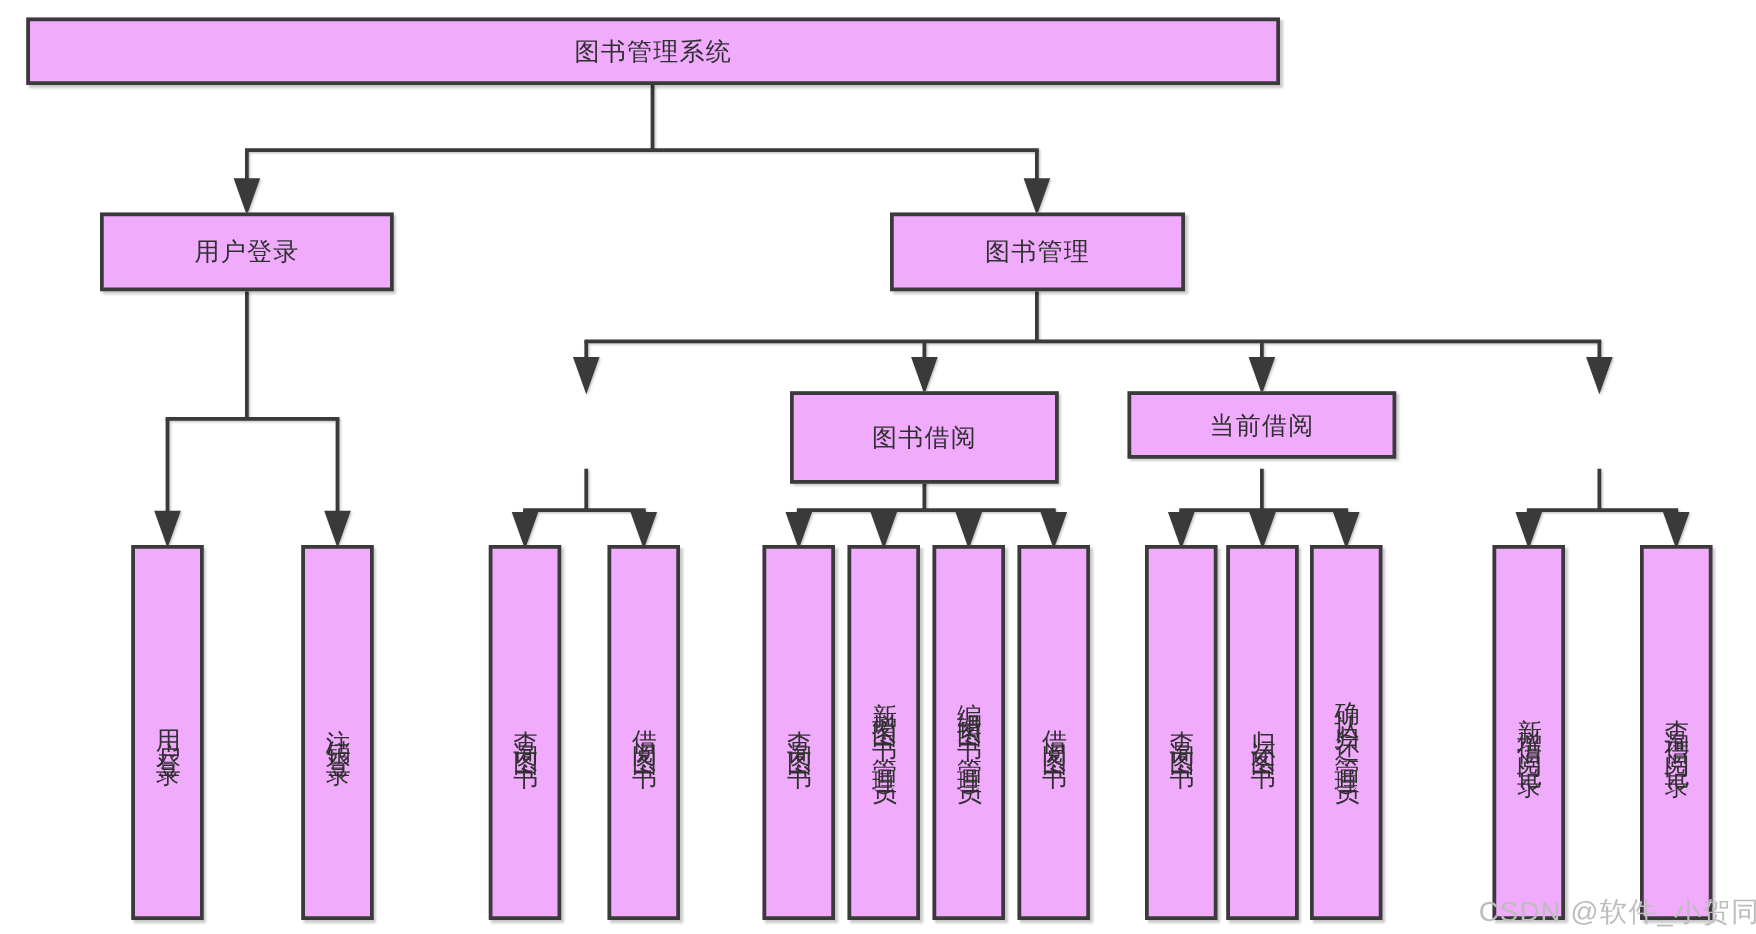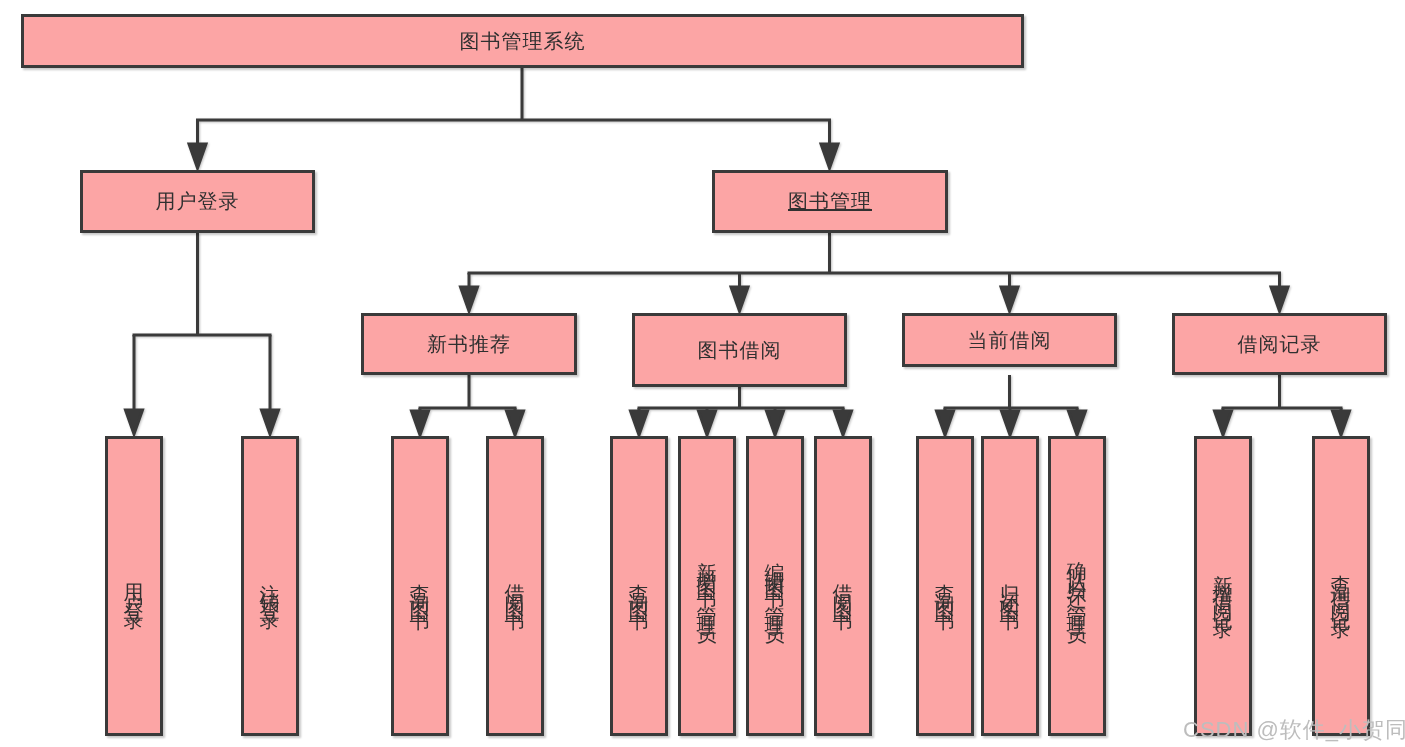--- a/index.html
+++ b/index.html
@@ -18,21 +18,21 @@
   svg.connectors {
     position: absolute;
     left: 0; top: 0;
     width: 1405px; height: 747px;
     filter: drop-shadow(1px 1px 1px rgba(0,0,0,0.25));
   }
   .node {
     position: absolute;
     box-sizing: border-box;
     border: 3px solid #3a3a3a;
-    background: #fca5a5;
+    background: #f0abfc;
     display: flex;
     align-items: center;
     justify-content: center;
     color: #303030;
     font-size: 20px;
     letter-spacing: 1px;
     box-shadow: 2px 2px 2px rgba(0,0,0,0.22);
   }
   .vnode span {
     writing-mode: vertical-rl;
@@ -132,36 +132,30 @@
     </g>
   </svg>
 
   <div class="node" style="left:21px; top:14px; width:1003px; height:54px;">
     <span>图书管理系统</span>
   </div>
 
   <div class="node" style="left:80px; top:170px; width:235px; height:63px;">
     <span>用户登录</span>
   </div>
-  <div class="node" style="left:712px; top:170px; width:236px; height:63px;text-decoration:underline;">
+  <div class="node" style="left:712px; top:170px; width:236px; height:63px;">
     <span>图书管理</span>
   </div>
 
-  <div class="node" style="left:361px; top:313px; width:216px; height:62px;">
-    <span>新书推荐</span>
-  </div>
   <div class="node" style="left:632px; top:313px; width:215px; height:74px;">
     <span>图书借阅</span>
   </div>
   <div class="node" style="left:902px; top:313px; width:215px; height:54px;">
     <span>当前借阅</span>
   </div>
-  <div class="node" style="left:1172px; top:313px; width:215px; height:62px;">
-    <span>借阅记录</span>
-  </div>
 
   <div class="node vnode" style="left:105px; top:436px; width:58px; height:300px;">
     <span>用户登录</span>
   </div>
   <div class="node vnode" style="left:241px; top:436px; width:58px; height:300px;">
     <span>注销登录</span>
   </div>
 
   <div class="node vnode" style="left:391px; top:436px; width:58px; height:300px;">
     <span>查询图书</span>

